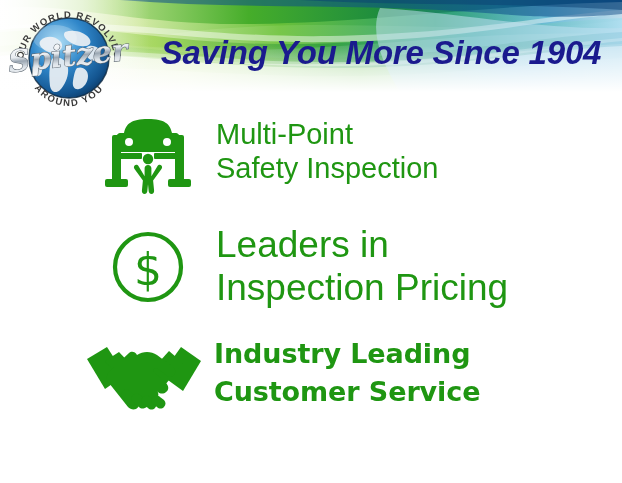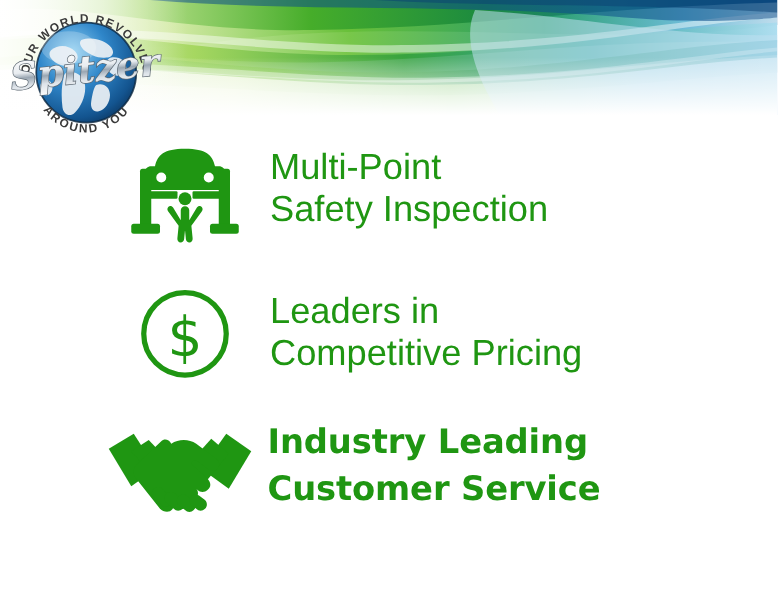--- a/index.html
+++ b/index.html
@@ -93,21 +93,21 @@
     font-size: 29px;
     font-weight: normal;
     padding-left: 6px;
   }
 
   
   #feature-2 { left: 86px; top: 222px; width: 470px; height: 90px; }
   #feature-2 .feature-icon { width: 124px; height: 84px; }
   #feature-2 .feature-text {
     font-family: "Liberation Sans", sans-serif;
-    font-size: 29px;
+    font-size: 37px;
     font-weight: normal;
     padding-left: 6px;
   }
 
   
   #feature-3 { left: 78px; top: 326px; width: 482px; height: 94px; }
   #feature-3 .feature-icon { width: 132px; height: 82px; }
   #feature-3 .feature-text {
     font-family: "DejaVu Sans", sans-serif;
     font-size: 27px;
@@ -234,20 +234,21 @@
       <text font-family="'Liberation Sans', sans-serif" font-size="9.5" font-weight="bold" fill="#3a3a3a" letter-spacing="1.6">
         <textPath href="#arcBot" startOffset="50%" text-anchor="middle">AROUND YOU</textPath>
       </text>
 
       <g>
         <text x="64" y="64" text-anchor="middle" font-family="'DejaVu Serif', serif" font-size="30" font-style="italic" font-weight="bold" fill="url(#chrome)" stroke="#5b6670" stroke-width="1.1" paint-order="stroke" transform="rotate(-6 64 64)">Spitzer</text>
       </g>
     </svg>
   </div>
 
+  <div class="slide-title">Saving You More Since 1904</div>
 
   <div class="feature" id="feature-1">
     <div class="feature-icon">
       <svg width="96" height="86" viewBox="0 0 96 86" xmlns="http://www.w3.org/2000/svg">
         <g fill="#1f9612">
 
           <path d="M24,24 c2,-9 7,-14 24,-14 c17,0 22,5 24,14 l3,0 c3,0 5,2 5,5 l0,9 c0,3 -2,5 -5,5 l-54,0 c-3,0 -5,-2 -5,-5 l0,-9 c0,-3 2,-5 5,-5 Z
                    M31,24 c2,-7 6,-9 17,-9 c11,0 15,2 17,9 Z
                    M25,33 a4,4 0 1 0 8,0 a4,4 0 1 0 -8,0 Z
                    M63,33 a4,4 0 1 0 8,0 a4,4 0 1 0 -8,0 Z
@@ -276,21 +277,21 @@
 
   <div class="feature" id="feature-2">
     <div class="feature-icon">
       <svg width="76" height="76" viewBox="0 0 76 76" xmlns="http://www.w3.org/2000/svg">
         <circle cx="38" cy="38" r="33" fill="none" stroke="#1f9612" stroke-width="4.2"></circle>
         <text x="38" y="56" text-anchor="middle" font-family="'DejaVu Sans', sans-serif" font-size="44" font-weight="normal" fill="#1f9612">$</text>
       </svg>
     </div>
     <div class="feature-text">
       <span class="line">Leaders in</span>
-      <span class="line">Competitive Pricing</span>
+      <span class="line">Inspection Pricing</span>
     </div>
   </div>
 
   <div class="feature" id="feature-3">
     <div class="feature-icon">
       <svg width="118" height="76" viewBox="0 0 118 76" xmlns="http://www.w3.org/2000/svg">
         <g fill="#1f9612">
 
           <path d="M2,24 L22,12 L40,40 L20,54 Z"></path>
 

